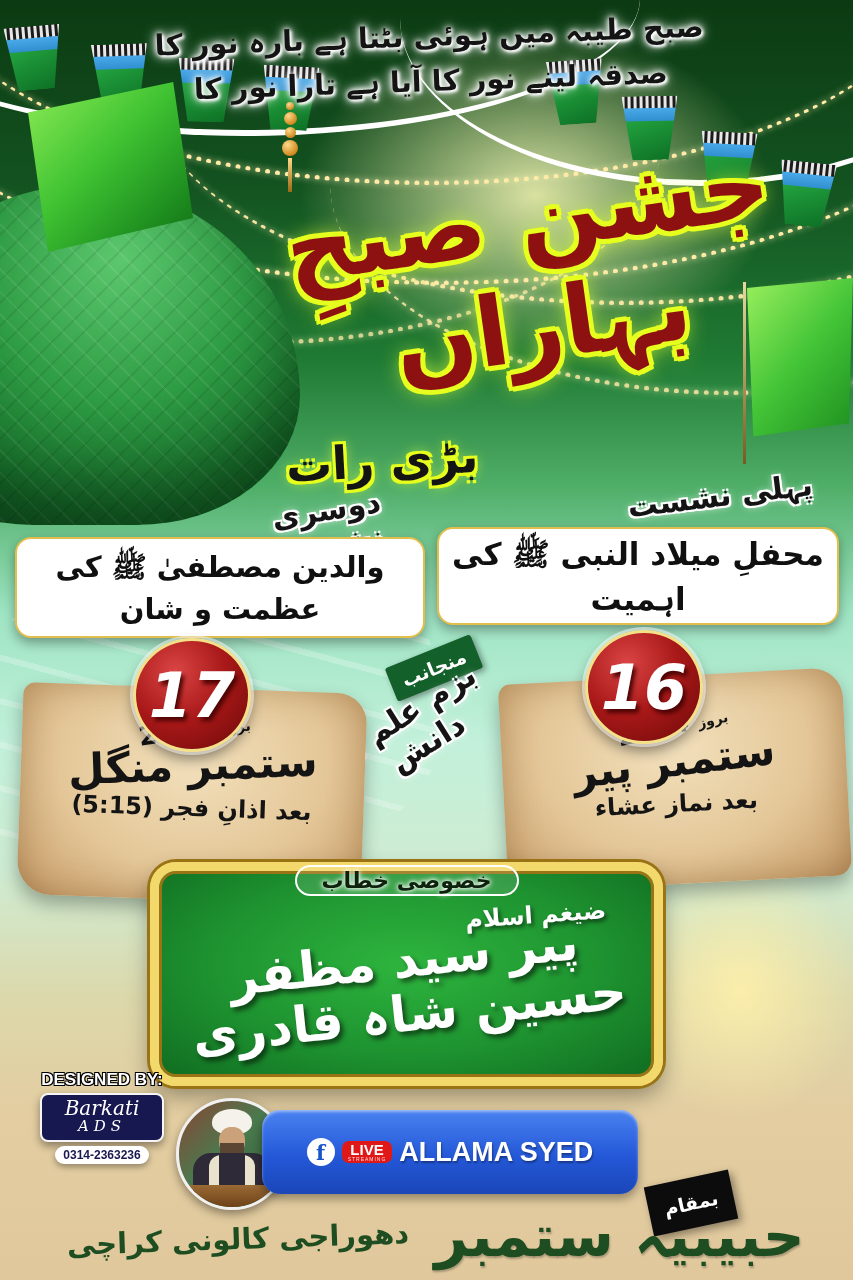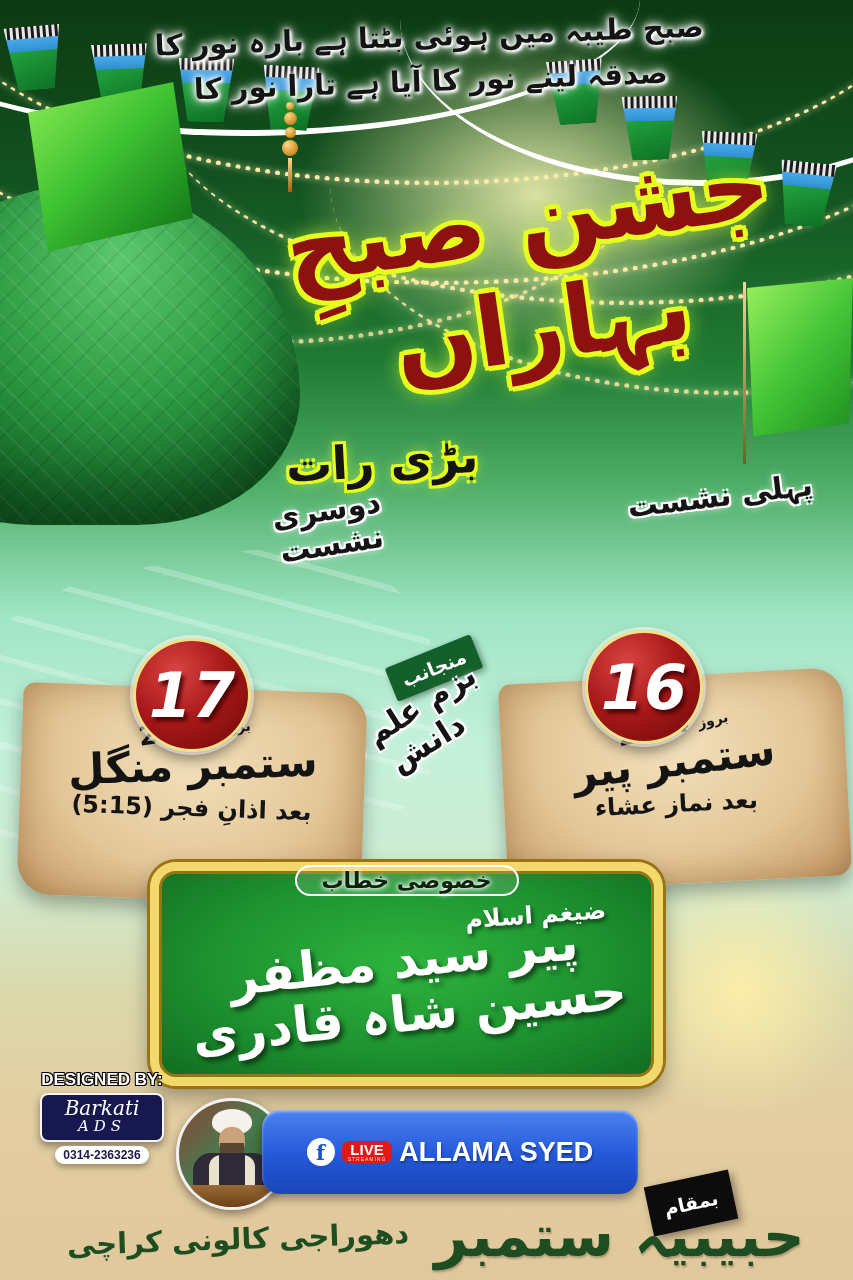--- a/index.html
+++ b/index.html
@@ -201,21 +201,23 @@
 
   <div class="abs couplet rtl">
     <div>صبح طیبہ میں ہوئی بٹتا ہے بارہ نور کا</div>
     <div>صدقہ لینے نور کا آیا ہے تارا نور کا</div>
   </div>
 
   <div class="abs title-main rtl">جشن صبحِ بہاراں</div>
   <div class="abs night rtl">بڑی رات</div>
 
   <div class="abs session-label sl1 rtl">پہلی نشست</div>
+  <div class="abs session-box sb1 rtl">محفلِ میلاد النبی ﷺ کی اہمیت</div>
   <div class="abs session-label sl2 rtl">دوسری نشست</div>
+  <div class="abs session-box sb2 rtl">والدین مصطفیٰ ﷺ کی عظمت و شان</div>
 
   <div class="abs scroll scroll1">
     <div class="meta rtl">
       <small>بروز</small>
       <span>2024</span>
     </div>
     <div class="big rtl">ستمبر پیر</div>
     <div class="time rtl">بعد نماز عشاء</div>
   </div>
   <div class="abs day-circle dc1">16</div>

